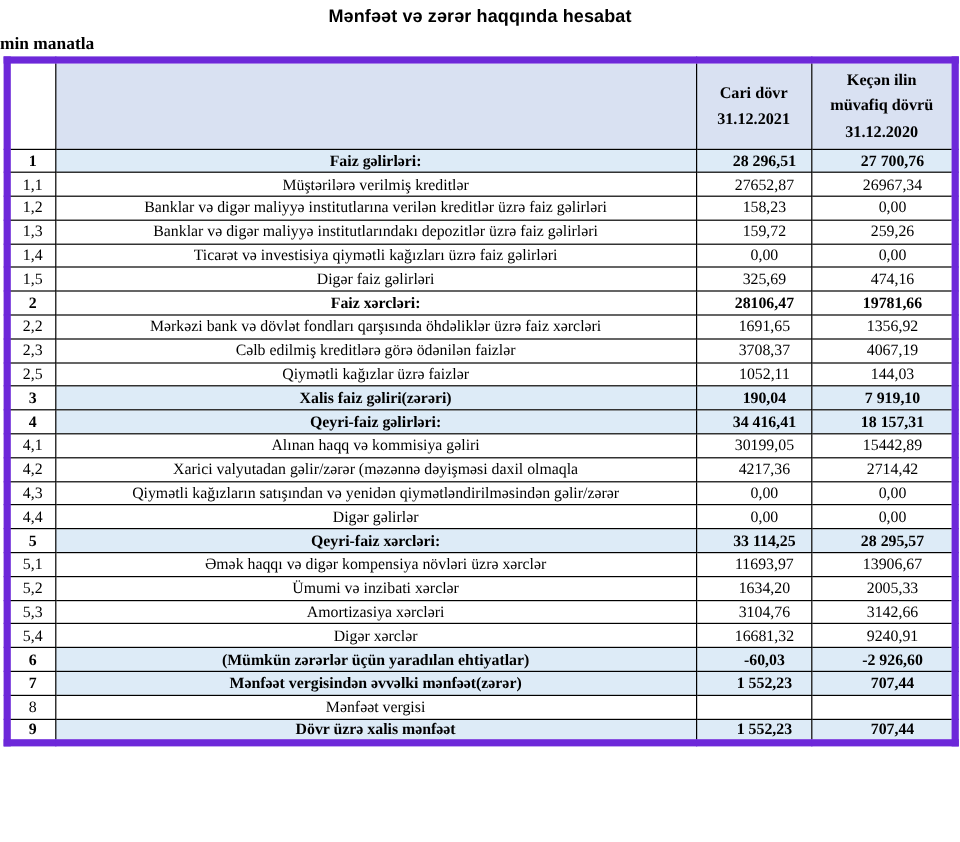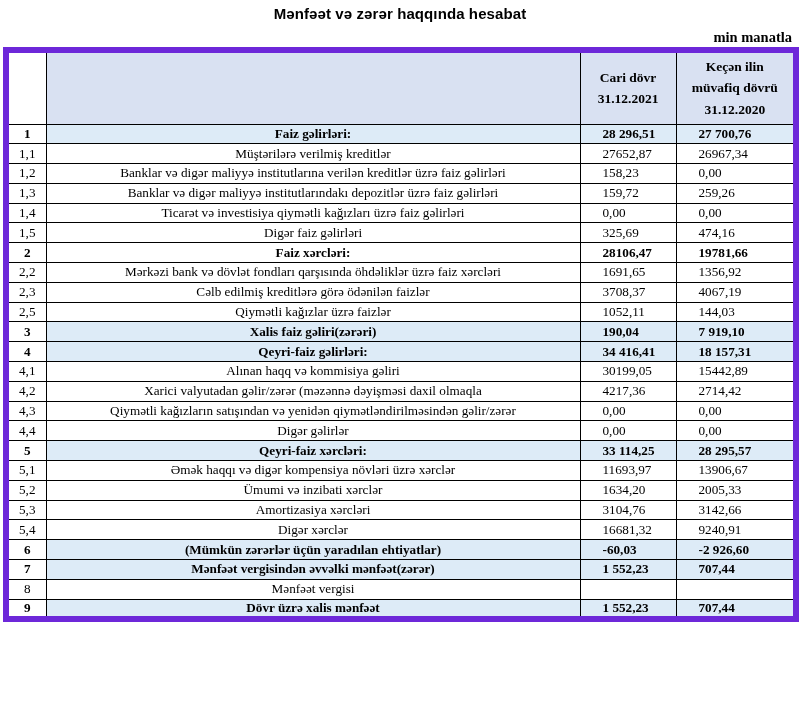--- a/index.html
+++ b/index.html
@@ -1,33 +1,33 @@
 <!DOCTYPE html>
 <html style="--header-bg: #d9e1f2; --row-hl: #ddebf7;"><head>
 <meta charset="utf-8">
 <style>
   html,body{margin:0;padding:0;background:#ffffff;}
   body{width:800px;height:702px;font-family:"Liberation Serif",serif;color:#000;}
   .page{width:800px;height:702px;box-sizing:border-box;overflow:hidden;}
   .title{font-family:"Liberation Sans",sans-serif;font-weight:700;font-size:15px;
          text-align:center;margin:0;padding-top:5px;letter-spacing:.1px;}
   .unit{font-family:"Liberation Serif",serif;font-weight:700;font-size:14.5px;
-        text-align:right;padding-right:8px;margin-top:7px;margin-bottom:1px;}
+        padding-right:8px;margin-top:7px;margin-bottom:1px;}
   table{border-collapse:collapse;margin-left:3px;width:790px;table-layout:fixed;
         border:6px solid #6d28d9;}
   th,td{border:1px solid #000;padding:0 4px;overflow:hidden;white-space:nowrap;
         box-sizing:border-box;}
   col.w-num{width:40px;} col.w-desc{width:534px;} col.w-val1{width:96px;} col.w-val2{width:120px;}
   thead th{height:74px;background:var(--header-bg,#d9e1f2);font-weight:700;font-size:13.5px;
            white-space:pre-line;vertical-align:middle;text-align:center;line-height:1.6;}
   thead th.c-num{background:#ffffff;}
   tbody td{height:19.8px;font-size:13.2px;vertical-align:middle;}
   td.c-num{text-align:center;}
   td.c-desc{text-align:center;}
-  td.c-val1,td.c-val2{text-align:left;padding-left:22px;}
+  td.c-val1,td.c-val2{text-align:center;padding-left:22px;}
   tr.bold td{font-weight:700;}
   tr.hl td.c-desc, tr.hl td.c-val1, tr.hl td.c-val2{background:var(--row-hl,#ddebf7);}
 </style>
 </head>
 <body>
 
 <div class="page">
   <h1 class="title">Mənfəət və zərər haqqında hesabat</h1>
   <div class="unit">min manatla</div>
 

